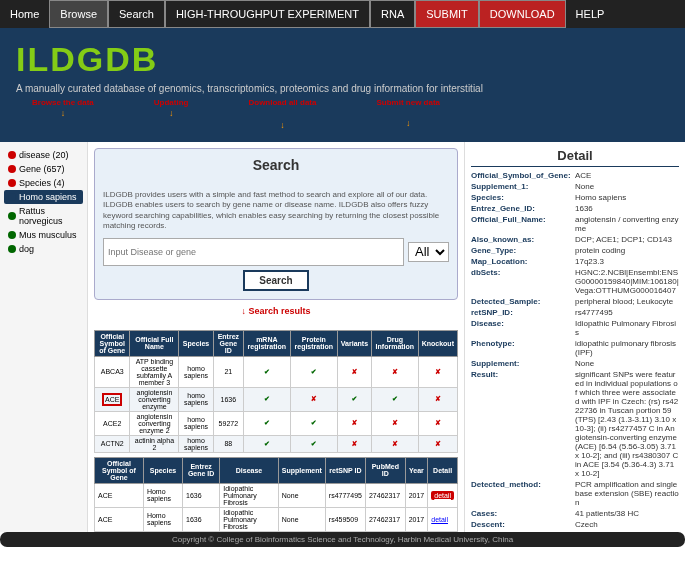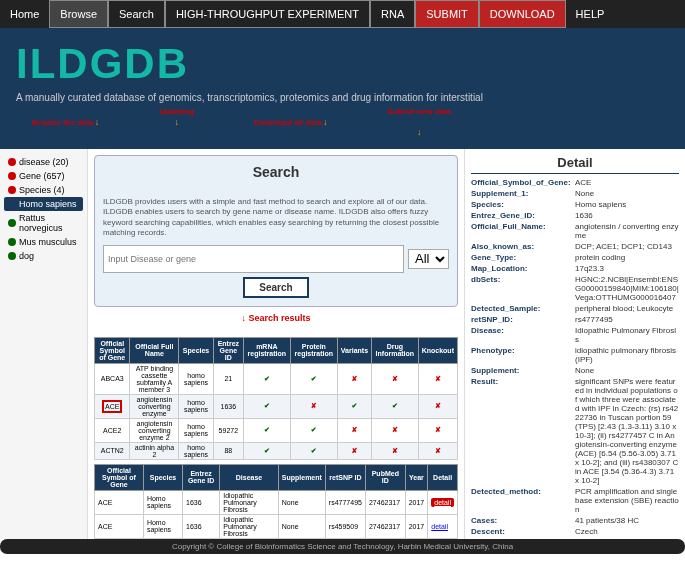--- a/index.html
+++ b/index.html
@@ -11,21 +11,21 @@
     .nav-item.browse { background: #444; border: 1px solid #888; }
     .nav-item.search { border: 1px solid #888; }
     .nav-item.hte { border: 1px solid #888; color: #fff; }
     .nav-item.rna { border: 1px solid #888; }
     .nav-item.download { background: #b22; border: 1px solid #888; }
     .nav-item.submit { background: #b22; border: 1px solid #888; }
     .nav-item.help { }
 
     
     .hero { background: #1a3a5c; color: white; padding: 12px 16px 8px; }
-    .hero-title { font-size: 42px; font-weight: bold; letter-spacing: 2px; color: #14b8a6; }
+    .hero-title { font-size: 34px; font-weight: bold; letter-spacing: 2px; color: #84cc16; }
     .hero-subtitle { font-size: 10px; color: #ccc; margin-top: 4px; }
 
     
     .labels-row { display: flex; gap: 60px; padding: 4px 16px; background: #1a3a5c; }
     .label-arrow { color: #f90; font-size: 9px; }
 
     
     .main-layout { display: flex; height: 390px; }
 
     
@@ -89,29 +89,29 @@
   <div class="nav-item submit">SUBMIT</div>
   <div class="nav-item download">DOWNLOAD</div>
   <div class="nav-item help">HELP</div>
 </nav>
 
 <div class="hero">
   <div class="hero-title">ILDGDB</div>
   <div class="hero-subtitle">A manually curated database of genomics, transcriptomics, proteomics and drug information for interstitial</div>
 
   <div class="labels-row">
-    <div style="display:flex;flex-direction:row;align-items:center;gap:1px">
+    <div style="display:flex;flex-direction:column;align-items:center;gap:1px">
       <span class="annotation">Browse the data</span>
       <span class="label-arrow">↓</span>
     </div>
     <div style="display:flex;flex-direction:column;align-items:center;gap:1px">
       <span class="annotation">Updating</span>
       <span class="label-arrow">↓</span>
     </div>
-    <div style="display:flex;align-items:center;gap:1px">
+    <div style="display:flex;flex-direction:column;align-items:center;gap:13px">
       <span class="annotation">Download all data</span>
       <span class="label-arrow">↓</span>
     </div>
     <div style="display:flex;flex-direction:column;align-items:center;gap:11px">
       <span class="annotation">Submit new data</span>
       <span class="label-arrow">↓</span>
     </div>
   </div>
 </div>
 

